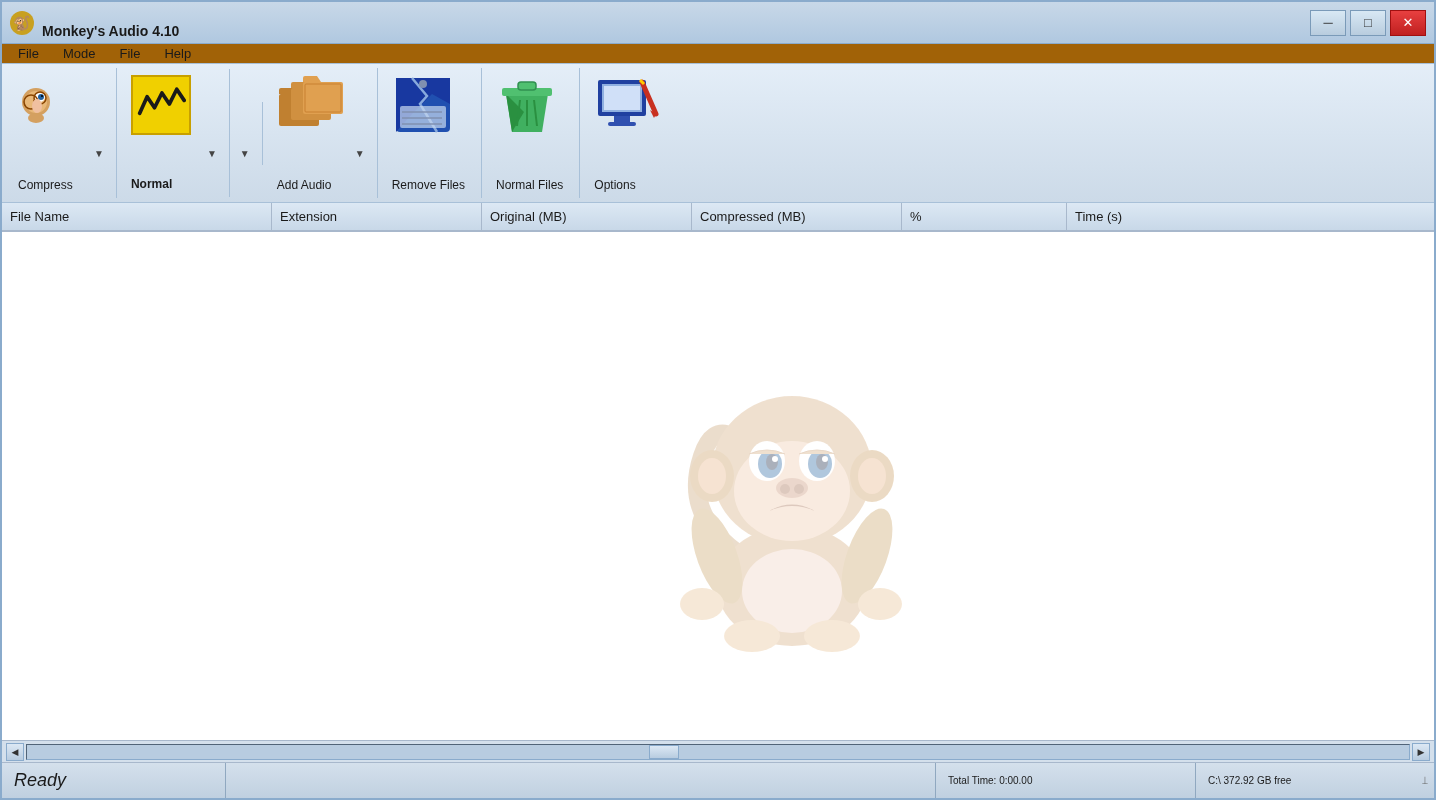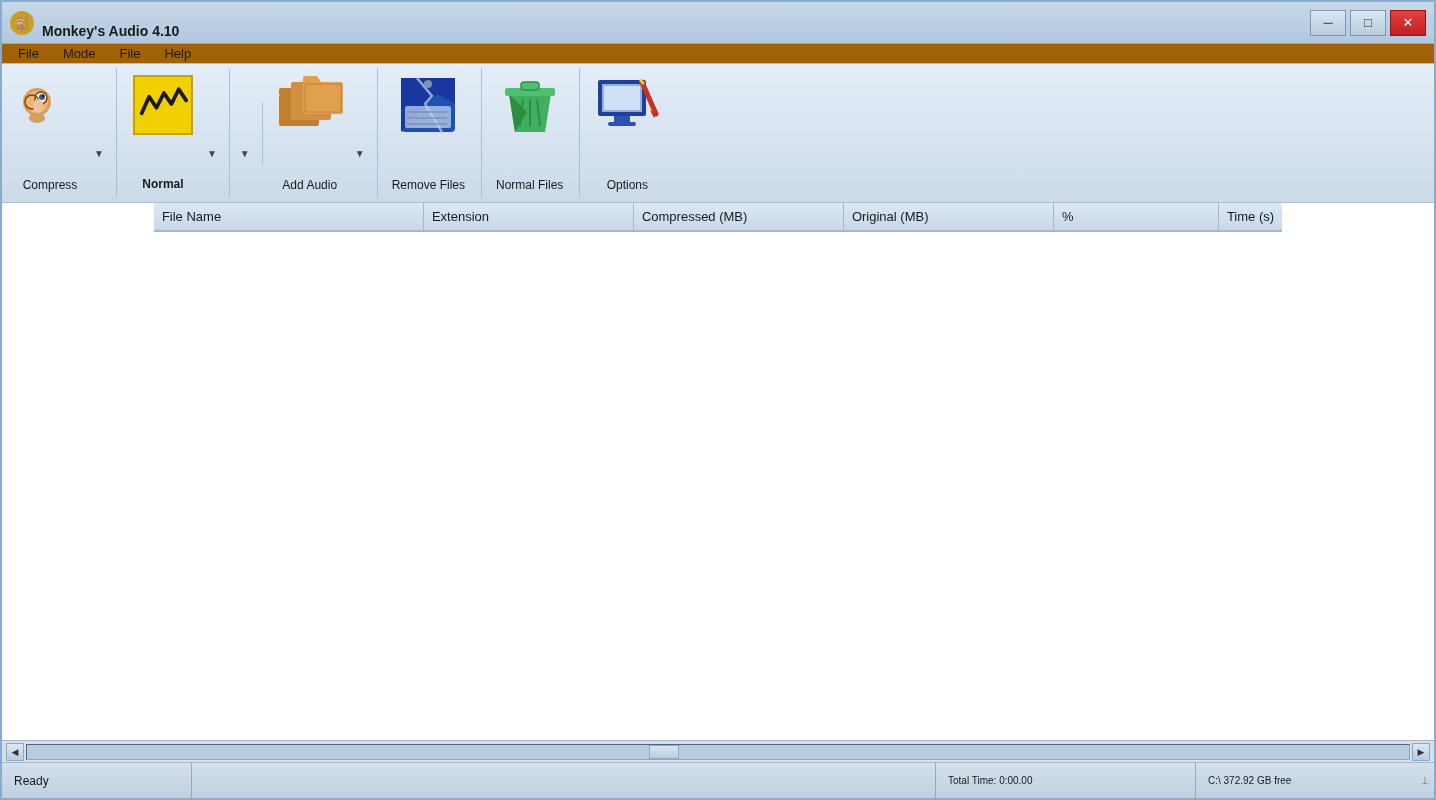--- a/index.html
+++ b/index.html
@@ -114,21 +114,21 @@
       margin-right: 4px;
     }
 
     .toolbar-group:last-child {
       border-right: none;
     }
 
     .toolbar-btn {
       display: flex;
       flex-direction: column;
-      align-items: center;
+      align-items: flex-start;
       cursor: pointer;
       padding: 6px 8px;
       min-width: 80px;
       background: transparent;
       border: none;
       gap: 36px;
     }
 
     .toolbar-btn-label {
       margin-top: 6px;
@@ -173,21 +173,20 @@
     }
 
     
     .file-list-container {
       flex: 1;
       background: white;
       margin: 0;
       display: flex;
       flex-direction: column;
       overflow: hidden;
-      align-items: center;
     }
 
     .file-list-header {
       display: flex;
       background: #d8e4f0;
       border-bottom: 2px solid #a8b8cc;
       flex-shrink: 0;
     }
 
     .col-header {
@@ -282,22 +281,23 @@
       padding: 4px 12px;
       border-right: 1px solid #90a8c0;
       height: 100%;
       display: flex;
       align-items: center;
       font-size: 10px;
       color: #1a1a1a;
     }
 
     .status-item.ready {
-      width: 190px;
-      font-size: 12px;
+      width: 224px;
+      font-size: 18px;
+      font-style: italic;
     }
 
     .status-item.message {
       flex: 1;
     }
 
     .status-item.total-time {
       width: 260px;
     }
 
@@ -476,22 +476,22 @@
         <span class="toolbar-btn-label">Options</span>
       </button>
     </div>
   </div>
 
   <div class="file-list-container">
 
     <div class="file-list-header">
       <div class="col-header col-filename">File Name</div>
       <div class="col-header col-extension">Extension</div>
+      <div class="col-header col-original">Original (MB)</div>
       <div class="col-header col-compressed">Compressed (MB)</div>
-      <div class="col-header col-original">Original (MB)</div>
       <div class="col-header col-percent">%</div>
       <div class="col-header col-time">Time (s)</div>
     </div>
 
     <div class="file-list-body">
 
       <svg class="monkey-watermark" width="320" height="340" viewBox="0 0 320 340">
 
         <path d="M120,240 Q60,200 80,140 Q90,110 110,120" fill="none" stroke="#c8a070" stroke-width="18" stroke-linecap="round"></path>
 

